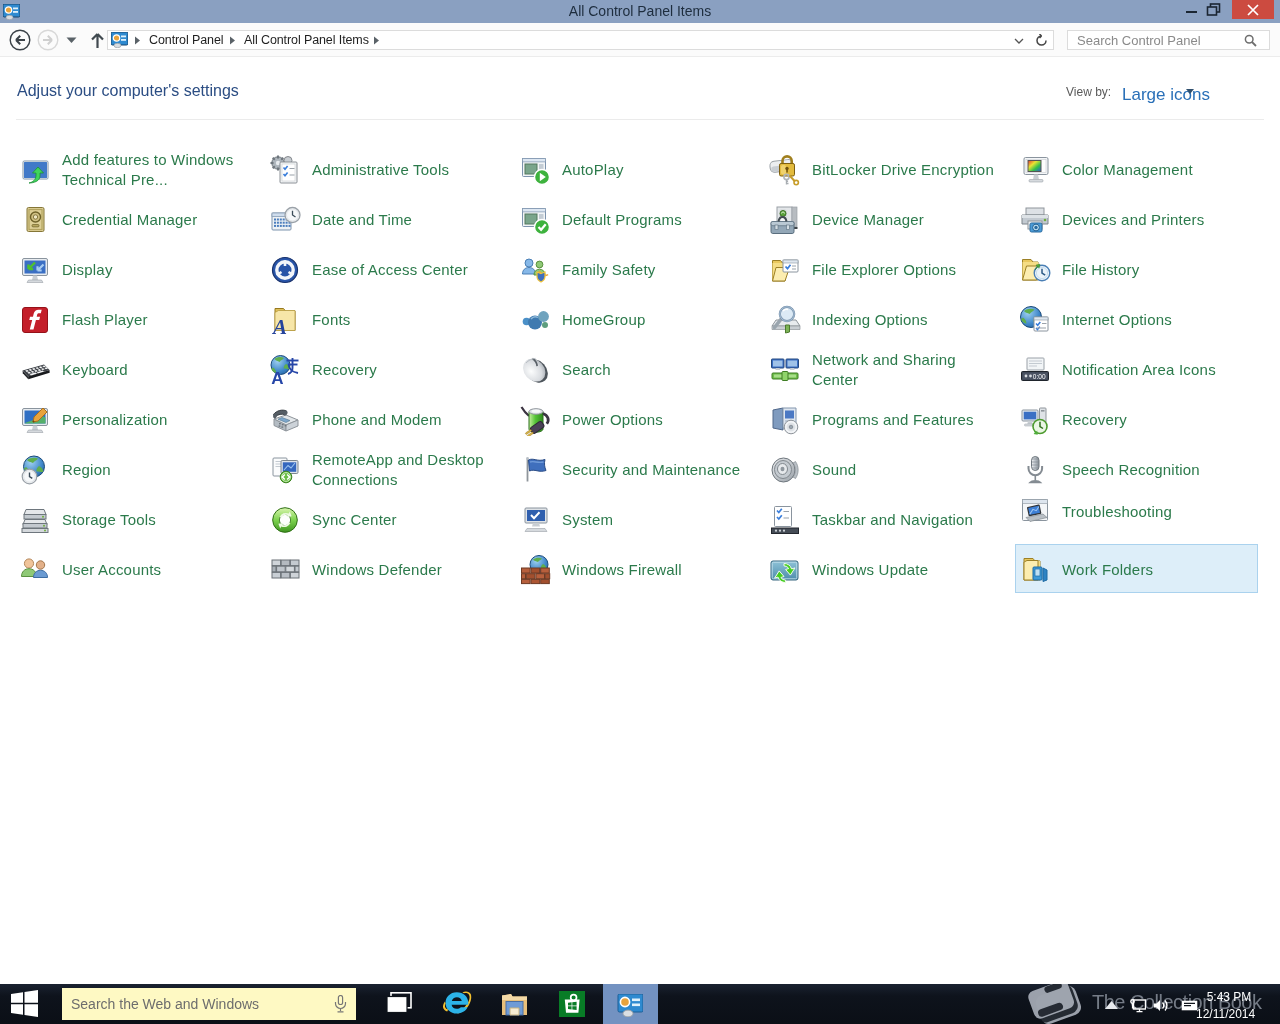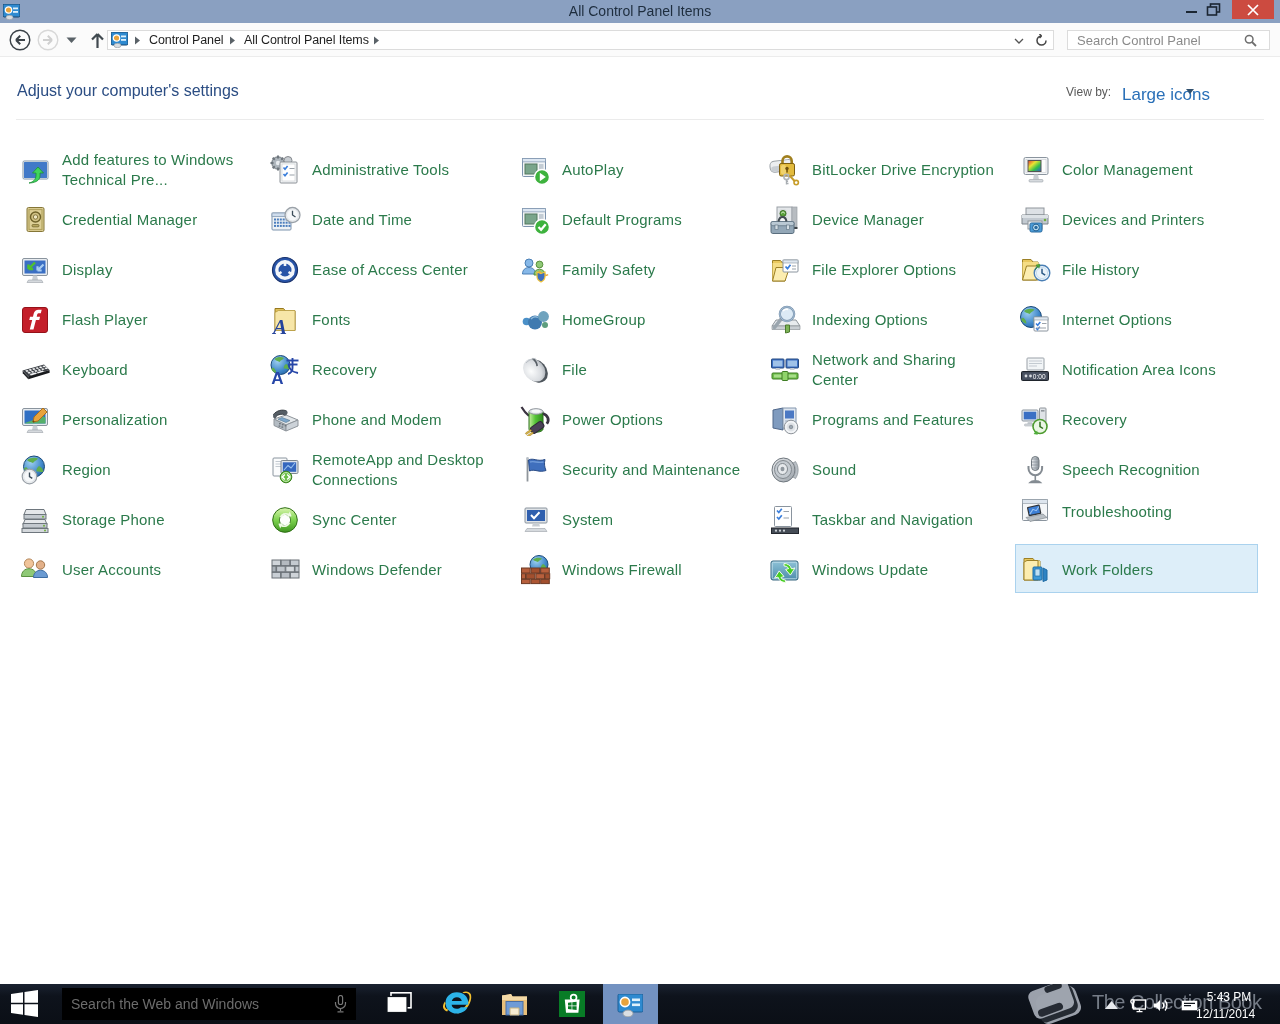--- a/index.html
+++ b/index.html
@@ -22,21 +22,21 @@
 #largeicons{position:absolute;left:1122px;top:85px;font-size:17px;color:#2a70b8}
 #vtri{position:absolute;left:1186px;top:89px;width:0;height:0;border-left:4px solid transparent;border-right:4px solid transparent;border-top:5px solid #30506f}
 #hdrline{position:absolute;left:16px;top:119px;width:1248px;height:1px;background:#ebebeb}
 
 .it{position:absolute;width:244px;height:49px;display:flex;align-items:center}
 .it>svg{width:32px;height:32px;margin-left:3px;flex:none}
 .it>span{margin-left:11px;font-size:15px;letter-spacing:0.2px;color:#2b7a4b;line-height:20px}
 #wfhl{position:absolute;left:1015px;top:544px;width:243px;height:49px;background:#ddeef9;border:1px solid #aad2ee}
 
 #taskbar{position:absolute;left:0;top:984px;width:1280px;height:40px;background:linear-gradient(#1a2230,#0e131c 30%,#0b0f16)}
-#sbox{position:absolute;left:62px;top:988px;width:294px;height:32px;background:#000000}
+#sbox{position:absolute;left:62px;top:988px;width:294px;height:32px;background:#fef9c3}
 #sbox span{position:absolute;left:9px;top:8px;font-size:14px;color:#6d6d6d}
 #cpbtn{position:absolute;left:603px;top:984px;width:55px;height:40px;background:#7392c1}
 #clock1{position:absolute;left:1200px;top:990px;width:58px;text-align:center;font-size:12px;color:#fff}
 #clock2{position:absolute;left:1196px;top:1007px;width:71px;text-align:left;font-size:12px;color:#fff}
 #wmtext{position:absolute;left:1092px;top:991px;font-size:20px;letter-spacing:-0.5px;color:rgba(170,178,190,0.66);white-space:nowrap}
 </style></head>
 <body>
 
 <div id="titlebar"></div>
 <div id="title">All Control Panel Items</div>
@@ -435,21 +435,21 @@
             <stop offset="0" stop-color="#fcfdfd"></stop>
             <stop offset="0.55" stop-color="#d9dce0"></stop>
             <stop offset="1" stop-color="#878f97"></stop>
           </radialGradient>
         </defs>
         <ellipse cx="17.5" cy="17" rx="10" ry="12.8" fill="#4e555c" transform="rotate(-42 17.5 17)"></ellipse>
         <ellipse cx="15.2" cy="16.2" rx="10" ry="12.4" fill="url(#mg)" transform="rotate(-42 15.2 16.2)"></ellipse>
         <path d="M13.5 4.5 c3 2.2 4.5 4.6 4.6 7.6" stroke="#585f66" stroke-width="1.6" fill="none"></path>
         <path d="M7 9 c2.5-2.8 6-4.4 9.5-4.6" stroke="#b9bfc5" stroke-width="1" fill="none"></path>
       </svg>
-      <span>File</span>
+      <span>Search</span>
     </div>
 <div class="it" style="left:766px;top:345px">
       <svg viewBox="0 0 32 32">
         <rect x="2.5" y="5" width="12.5" height="9" rx="0.8" fill="#3a6fc4" stroke="#24497f"></rect>
         <rect x="4" y="6.5" width="9.5" height="6" fill="#9fc2e8"></rect>
         <path d="M7 14 h3.5 l0.6 2 h-4.7 Z" fill="#c9ced3"></path>
         <rect x="17" y="5" width="12.5" height="9" rx="0.8" fill="#3a6fc4" stroke="#24497f"></rect>
         <rect x="18.5" y="6.5" width="9.5" height="6" fill="#9fc2e8"></rect>
         <path d="M21.5 14 h3.5 l0.6 2 h-4.7 Z" fill="#c9ced3"></path>
         <rect x="3" y="19" width="26" height="6" rx="1" fill="#6fbf4a" stroke="#3f7d24"></rect>
@@ -626,21 +626,21 @@
           <path d="M7 5.5 h18 l2 5 H5 Z" fill="#e4e7ea"></path>
           <rect x="5" y="10.5" width="22" height="4.5" fill="#c3c9cf"></rect>
           <path d="M6 16.5 h20 l2 5 H4 Z" fill="#e4e7ea" transform="translate(0,-1)"></path>
           <rect x="4" y="20.5" width="24" height="4.5" fill="#c3c9cf" transform="translate(0,-1)"></rect>
         </g>
         <circle cx="24" cy="12.7" r="1" fill="#6fae3e"></circle>
         <circle cx="25" cy="21.7" r="1" fill="#6fae3e"></circle>
         <rect x="3" y="24.5" width="26" height="4" fill="#d4d8dc" stroke="#6e767d"></rect>
         <circle cx="26" cy="26.5" r="1" fill="#6fae3e"></circle>
       </svg>
-      <span>Storage Phone</span>
+      <span>Storage Tools</span>
     </div>
 <div class="it" style="left:266px;top:495px">
       <svg viewBox="0 0 32 32">
         <defs>
           <linearGradient id="syg" x1="0" y1="0" x2="0" y2="1">
             <stop offset="0" stop-color="#d9f5ae"></stop>
             <stop offset="0.5" stop-color="#7ed34f"></stop>
             <stop offset="1" stop-color="#3e9420"></stop>
           </linearGradient>
         </defs>

